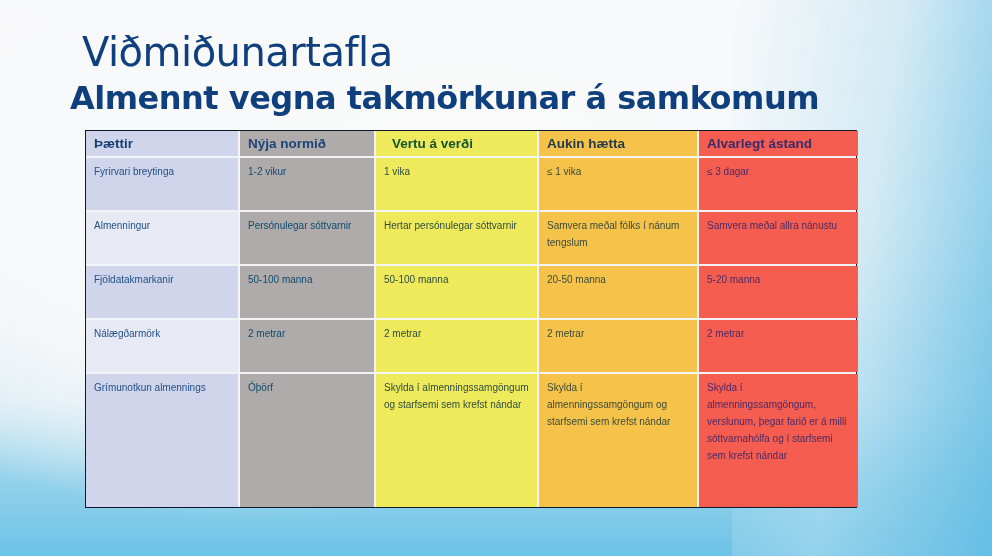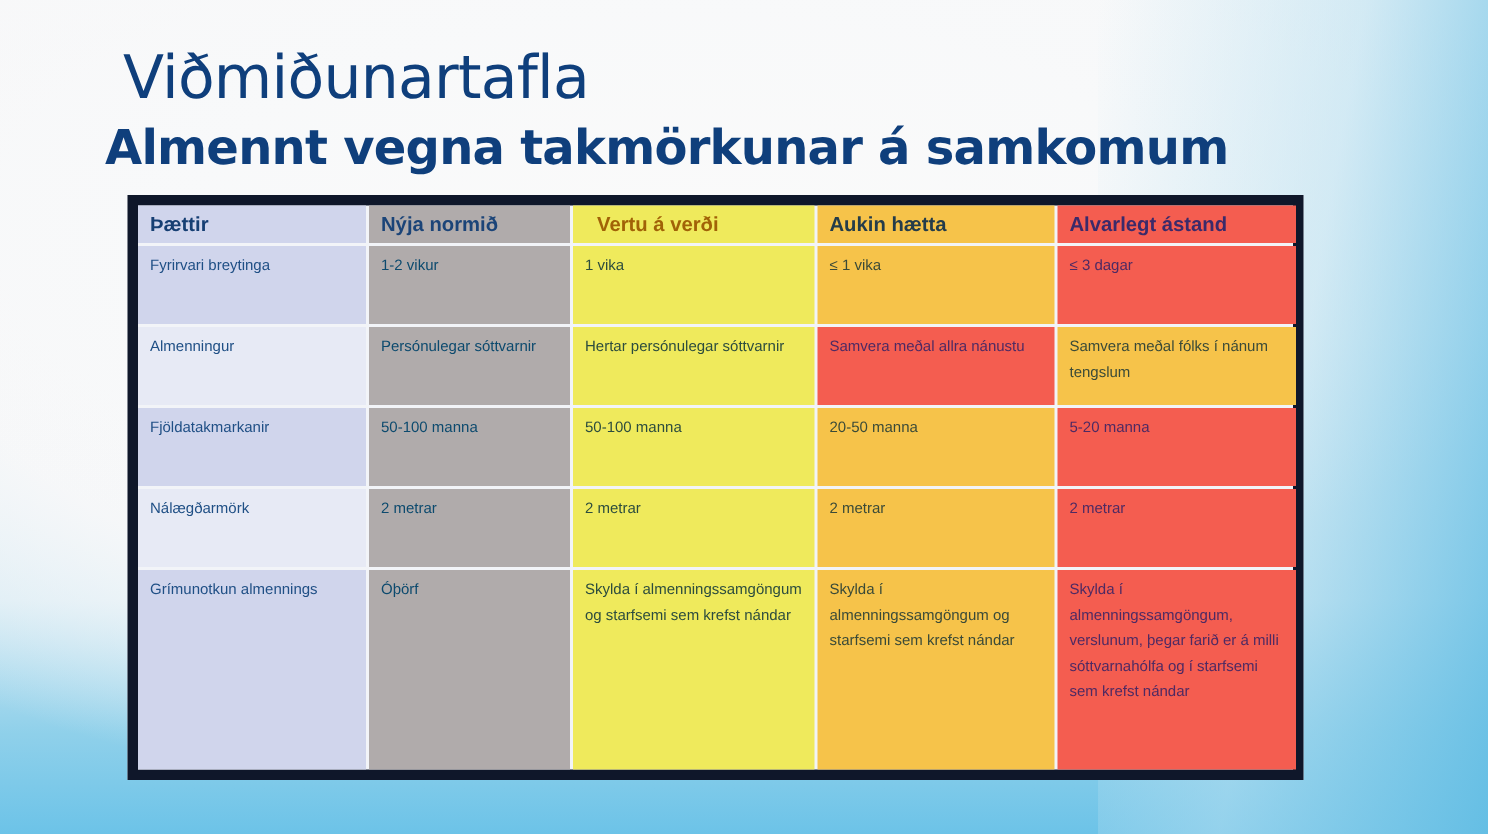--- a/index.html
+++ b/index.html
@@ -29,34 +29,34 @@
     font-family:"DejaVu Sans", sans-serif;
     color:#0f3f7c; font-weight:bold; font-size:32px; line-height:40px; letter-spacing:-0.5px;
   }
   .table {
     position:absolute; left:85px; top:130px; width:770px;
     display:grid;
     grid-template-columns:152px 134px 161px 158px 159px;
     grid-template-rows:25px 52px 52px 52px 52px 133px;
     column-gap:2px; row-gap:2px;
     background:#f2f4f8;
-    border:7px solid #0f172a;
+    border:1px solid #0f172a;
   }
   .cell {
     padding:5px 8px 0 8px; font-size:10px; line-height:17px; box-sizing:border-box;
   }
   .hdr { font-weight:bold; font-size:13.5px; padding-top:4px; }
   .c0 { color:#1f4f85; }
   .c0.odd { background:#d0d5ec; }
   .c0.even { background:#e7eaf5; }
   .c0.hdr { background:#d0d5ec; color:#163f73; }
   .c1 { background:#b0abab; color:#0c4a6e; }
   .c1.hdr { color:#1b4478; }
   .c2 { background:#efea5c; color:#2c4c3e; }
-  .c2.hdr { color:#a16207;padding-left:16px; }
+  .c2.hdr { color:#14532d;padding-left:16px; }
   .c3 { background:#f6c34a; color:#3a4a38; }
   .c3.hdr { color:#243c4a; }
   .c4 { background:#f45d50; color:#4e2a63; }
   .c4.hdr { color:#3b2a6a; }
 </style>
 </head>
 <body>
 
 <div class="bg"></div>
 <div class="bg-right"></div>
@@ -74,22 +74,22 @@
 
   <div class="cell c0 odd">Fyrirvari breytinga</div>
   <div class="cell c1">1-2 vikur</div>
   <div class="cell c2">1 vika</div>
   <div class="cell c3">≤ 1 vika</div>
   <div class="cell c4">≤ 3 dagar</div>
 
   <div class="cell c0 even">Almenningur</div>
   <div class="cell c1">Persónulegar sóttvarnir</div>
   <div class="cell c2">Hertar persónulegar sóttvarnir</div>
+  <div class="cell c3">Samvera meðal fólks í nánum tengslum</div>
   <div class="cell c4">Samvera meðal allra nánustu</div>
-  <div class="cell c3">Samvera meðal fólks í nánum tengslum</div>
 
   <div class="cell c0 odd">Fjöldatakmarkanir</div>
   <div class="cell c1">50-100 manna</div>
   <div class="cell c2">50-100 manna</div>
   <div class="cell c3">20-50 manna</div>
   <div class="cell c4">5-20 manna</div>
 
   <div class="cell c0 even">Nálægðarmörk</div>
   <div class="cell c1">2 metrar</div>
   <div class="cell c2">2 metrar</div>

